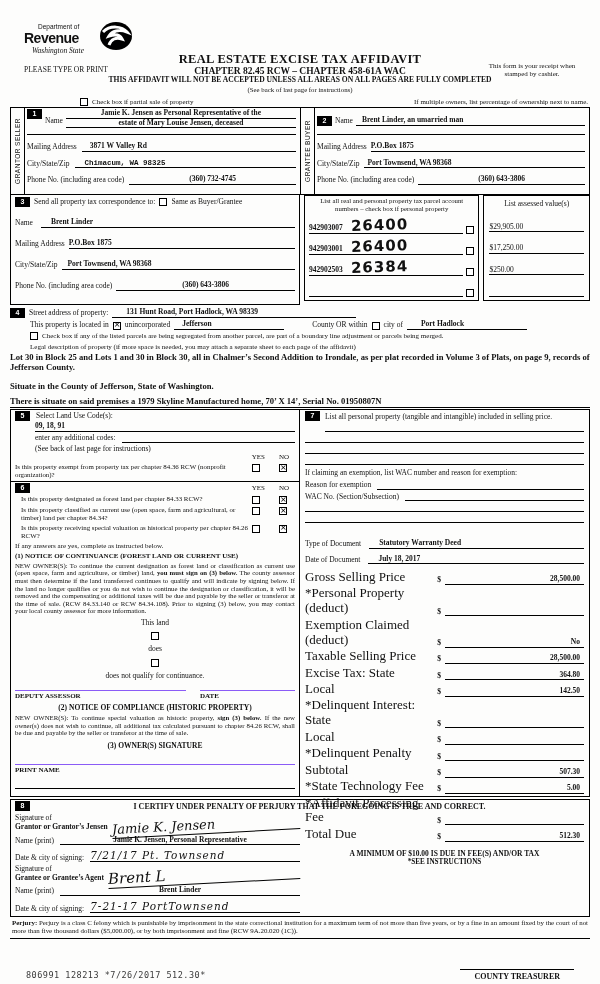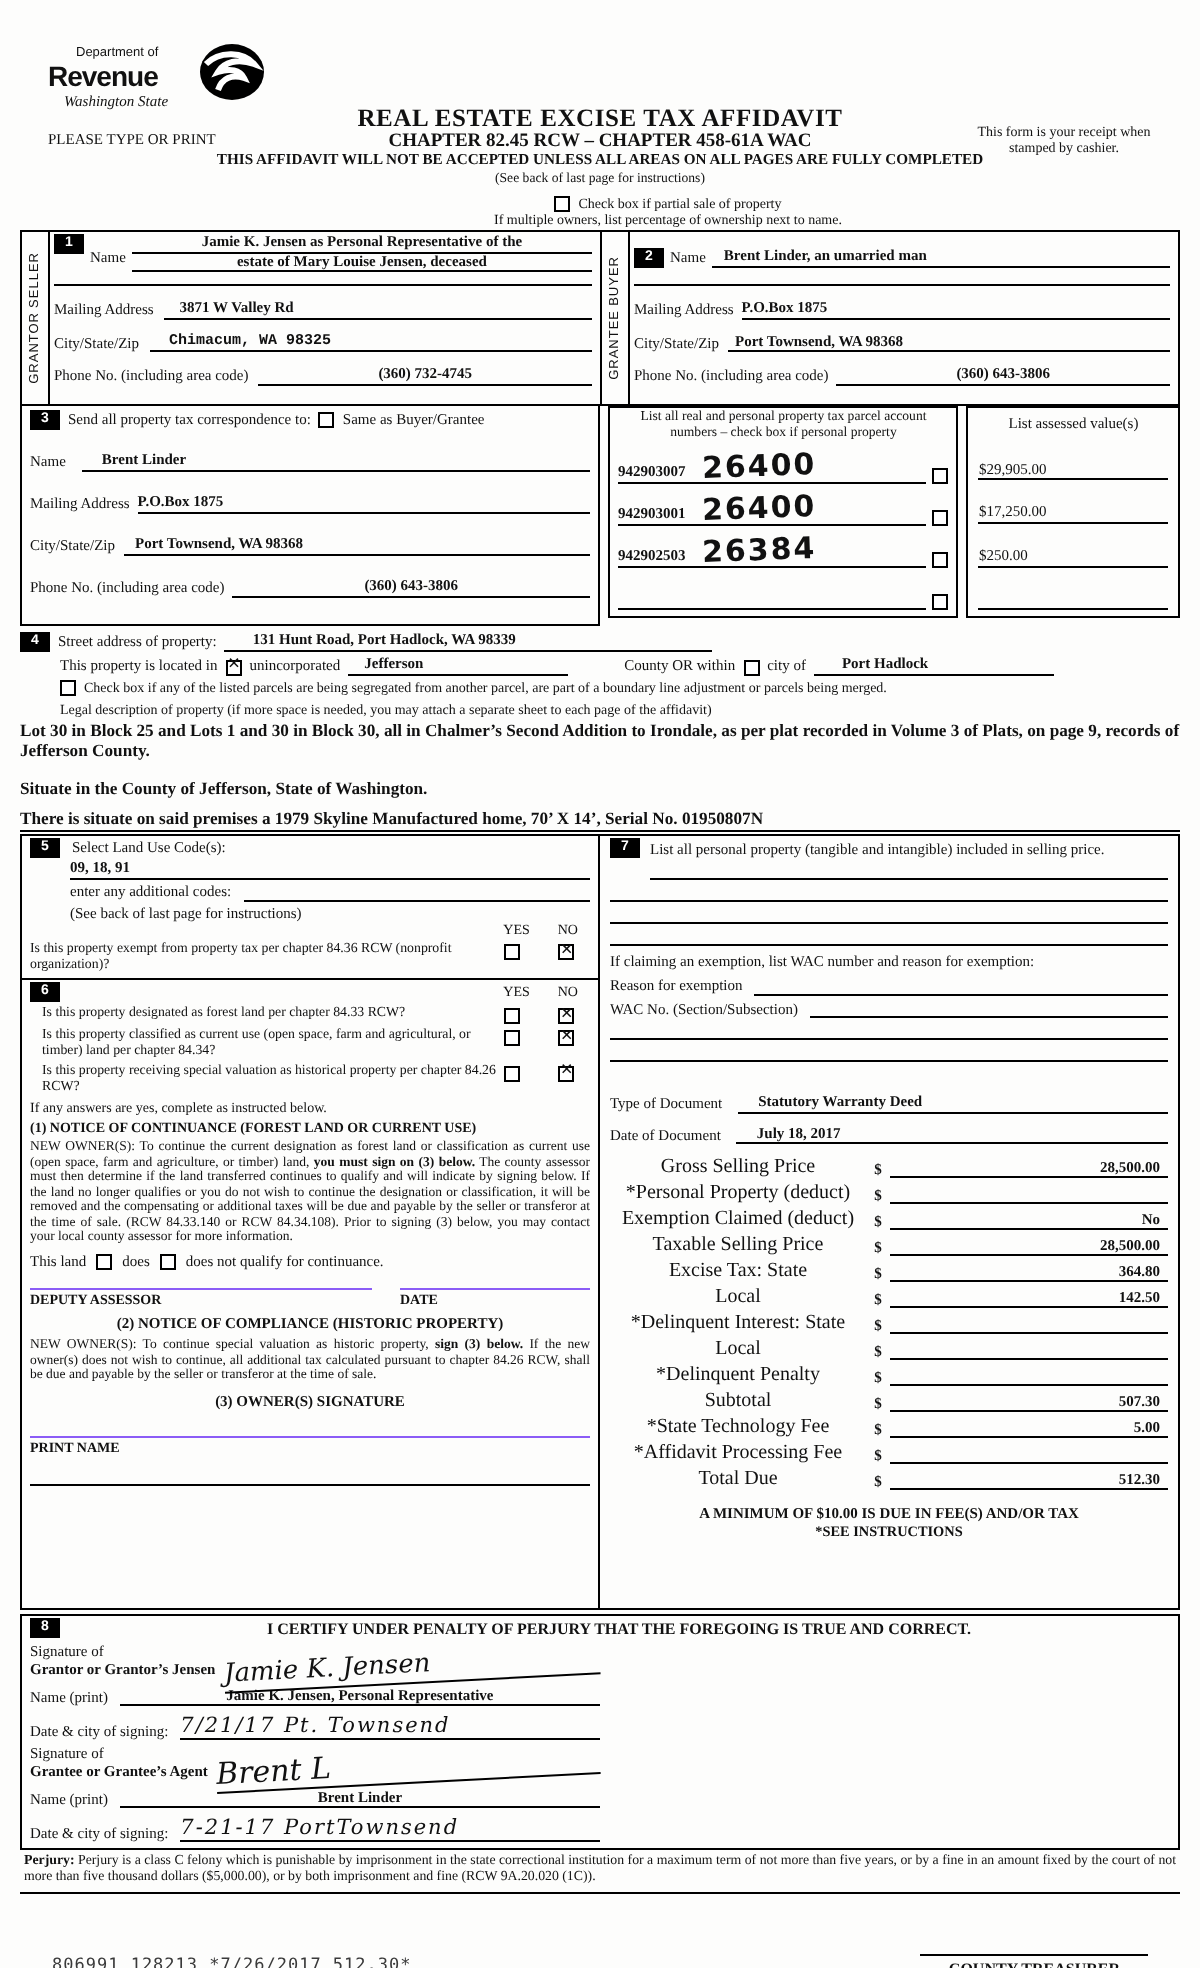--- a/index.html
+++ b/index.html
@@ -37,21 +37,21 @@
   .logo .l2 { font-size:14px; font-weight:bold; font-family:"Liberation Sans",sans-serif; letter-spacing:-0.5px; }
   .logo .l3 { font-size:7.5px; font-style:italic; margin-left:8px; }
   .logo svg { position:absolute; left:74px; top:-2px; }
   .titleblock { position:absolute; left:120px; right:120px; top:46px; text-align:center; }
   .title { font-size:12.5px; font-weight:bold; letter-spacing:0.3px; }
   .subtitle { font-size:9.5px; font-weight:bold; }
   .ptp { position:absolute; left:14px; top:60px; font-size:7.5px; }
   .receipt-note { position:absolute; right:8px; top:56px; width:100px; text-align:center; font-size:7px; }
   .warn { position:absolute; left:0; right:0; top:70px; text-align:center; font-weight:bold; font-size:7.6px; }
   .seeback { position:absolute; left:0; right:0; top:80px; text-align:center; font-size:6.8px; }
-  .preline { display:flex; justify-content:space-between; padding:0 2px 1px 70px; font-size:7px; align-items:center;flex-direction:column;}
+  .preline { display:flex; justify-content:space-between; padding:0 2px 1px 70px; font-size:7px; align-items:flex-start;}
   
   .sec12 { display:flex; border:1.5px solid #000; height:88px; }
   .half { width:50%; display:flex; }
   .half + .half { border-left:1.5px solid #000; }
   .sidestrip { width:14px; border-right:1px solid #000; display:flex; flex-direction:column;
                align-items:center; justify-content:center; gap:2px; }
   .halfmain { flex:1; display:flex; flex-direction:column; padding:1px 4px 2px 2px; }
   .namerow { display:flex; gap:3px; border-bottom:1px solid #000; padding-bottom:1px; min-height:26px;}
   .addr { display:flex; flex-direction:column; justify-content:space-evenly; flex:1; }
   
@@ -75,21 +75,21 @@
   .box6 { border:1.5px solid #000; border-top:none; padding:1px 4px 2px 4px; flex:1; }
   .yn { display:flex; justify-content:flex-end; gap:14px; font-size:7px; padding-right:6px;}
   .qrow { display:flex; gap:4px; margin-top:2px; }
   .qrow .q { flex:1; font-size:6.9px; }
   .qrow .cbs { display:flex; gap:19px; padding-right:8px; align-items:flex-start; padding-top:1px;}
   .notice { font-size:6.75px; text-align:justify; line-height:1.12; margin-top:2px;}
   .sigline2 { display:flex; gap:14px; margin-top:9px; }
   .sigline2 > div { border-top:1px solid #8b5cf6; text-align:left; font-weight:bold; font-size:7px; padding-top:1px;}
   
   .feerow { display:flex; align-items:flex-end; margin-top:1.5px; }
-  .feelbl { width:128px; text-align:center; font-size:10px; flex:none; }
+  .feelbl { width:128px; text-align:left; font-size:13px; flex:none; }
   .dollar { width:12px; text-align:center; font-weight:bold; flex:none; }
   .feeval { flex:1; border-bottom:1px solid #000; text-align:right; font-weight:bold; padding-right:4px; min-height:9px;}
   .blankline { border-bottom:1px solid #000; min-height:11px; }
   
   .sec8 { border:1.5px solid #000; margin-top:2px; padding:1px 4px 3px 4px; }
   .sec8hdr { display:flex; align-items:center; gap:4px; }
   .sec8cols { display:flex; gap:0;flex-direction:column; }
   .scol { width:50%; }
   .perjury { border-bottom:1.5px solid #000; padding:2px 2px 3px 2px; font-size:6.9px; text-align:justify;}
   .bottomrow { display:flex; justify-content:space-between; padding:30px 16px 0 16px; align-items:flex-end;}
@@ -336,21 +336,21 @@
         <div class="qrow" style="padding-left:6px;">
           <span class="q">Is this property receiving special valuation as historical property per chapter 84.26 RCW?</span>
           <span class="cbs">
             <span class="cb"></span>
             <span class="cb checked"></span>
           </span>
         </div>
         <div style="font-size:7px; margin-top:2px;">If any answers are yes, complete as instructed below.</div>
         <div class="b" style="font-size:7px; margin-top:2px;">(1) NOTICE OF CONTINUANCE (FOREST LAND OR CURRENT USE)</div>
         <div class="notice"><span>NEW OWNER(S): To continue the current designation as forest land or classification as current use (open space, farm and agriculture, or timber) land, </span><span class="b">you must sign on (3) below.</span><span>  The county assessor must then determine if the land transferred continues to qualify and will indicate by signing below.  If the land no longer qualifies or you do not wish to continue the designation or classification, it will be removed and the compensating or additional taxes will be due and payable by the seller or transferor at the time of sale.  (RCW 84.33.140 or RCW 84.34.108). Prior to signing (3) below, you may contact your local county assessor for more information.</span></div>
-        <div class="rowc" style="gap:5px; margin-top:4px;">
+        <div class="rowc" style="gap:5px; margin-top:4px;flex-direction:column;">
           <span>This land</span>
           <span class="cb"></span>
           <span>does</span>
           <span class="cb"></span>
           <span>does not qualify for continuance.</span>
         </div>
         <div class="sigline2">
           <div style="flex:1.8;">DEPUTY ASSESSOR</div>
           <div style="flex:1;">DATE</div>
         </div>

